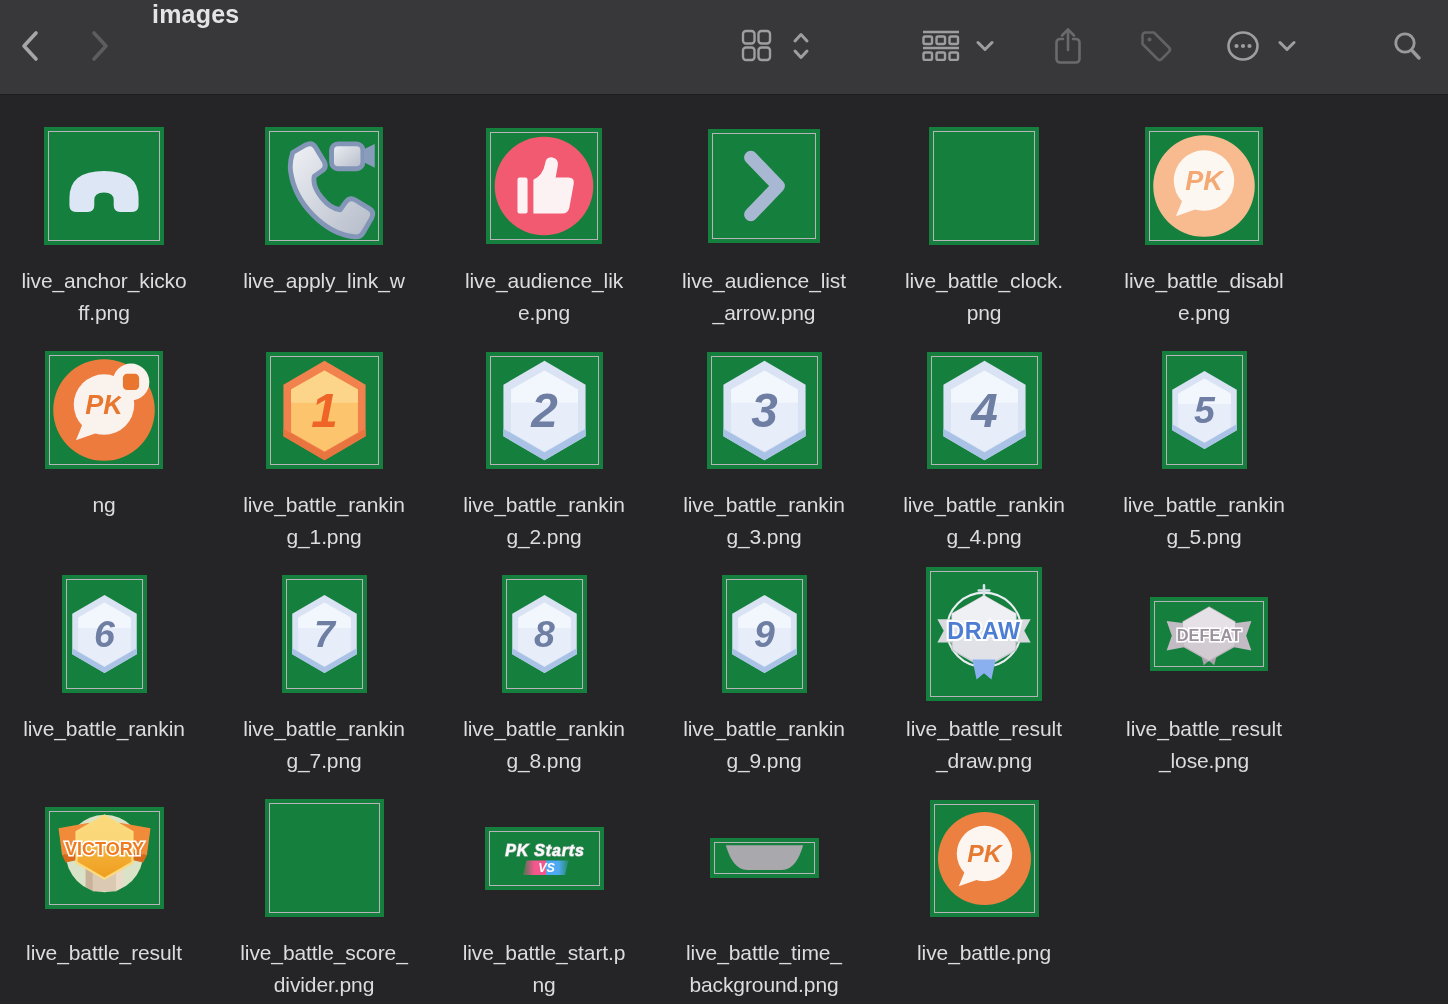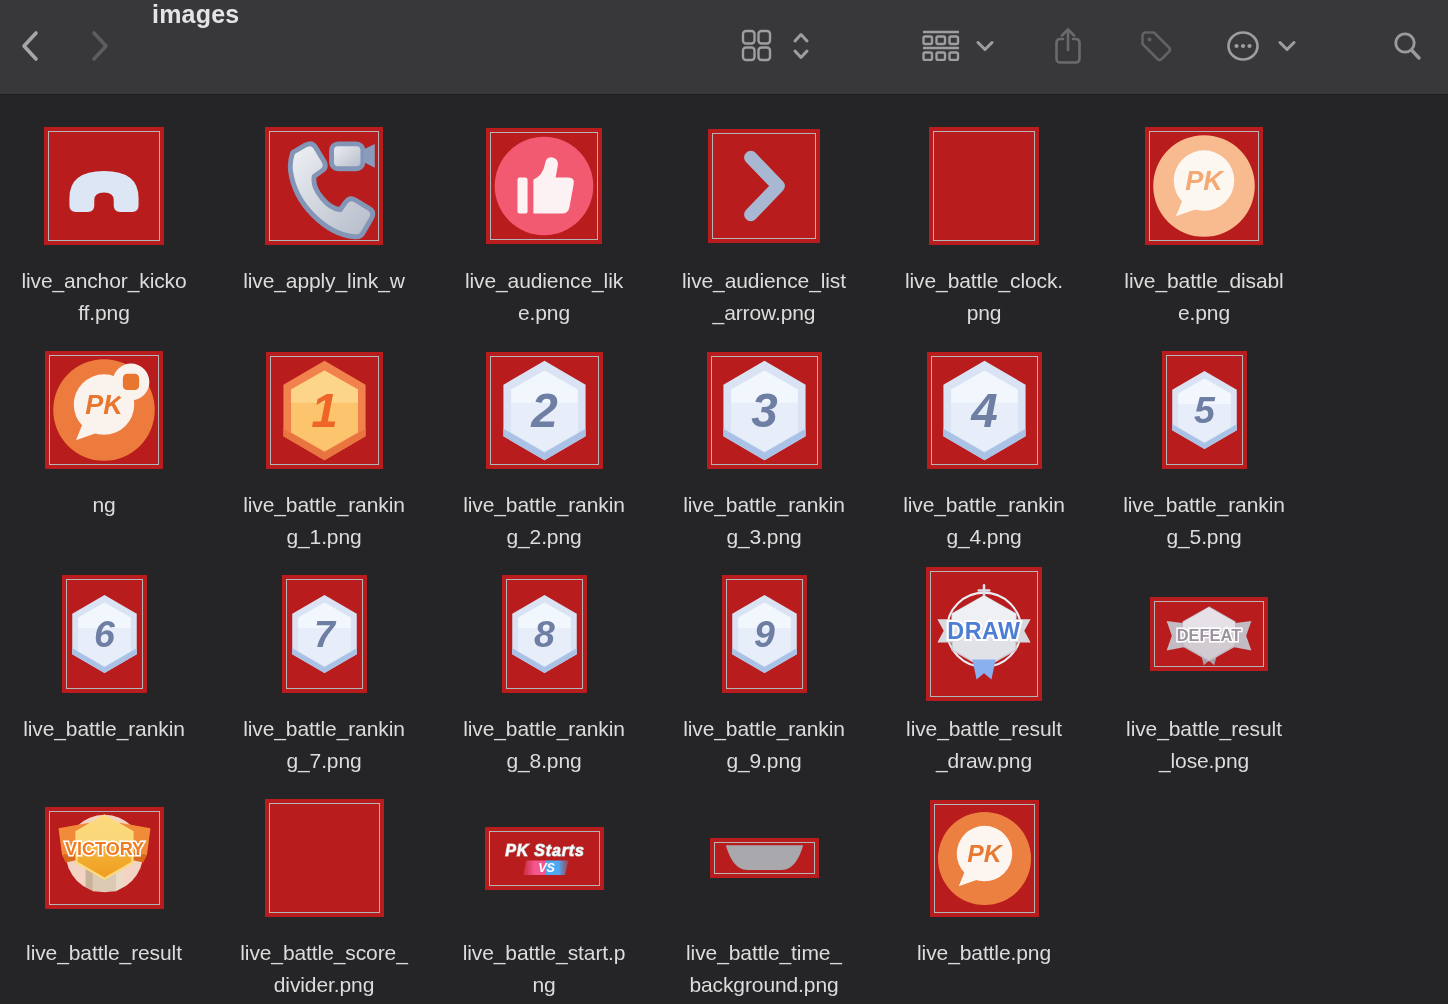--- a/index.html
+++ b/index.html
@@ -18,21 +18,21 @@
   .gap-c{margin-left:16px;}  
   .gap-d{margin-left:58px;}  
   .gap-e{margin-left:54px;}  
   .gap-f{margin-left:52px;}  
   .gap-g{margin-left:18px;}  
   .gap-h{margin-left:96px;}  
   
   .grid{display:grid;grid-template-columns:repeat(6,220px);grid-auto-rows:224px;margin-left:-6px;}
   .cell{width:220px;height:224px;overflow:visible;}
   .thumb-zone{height:118px;margin-top:32px;display:flex;align-items:center;justify-content:center;}
-  .thumb{background:#b91c1c;padding:4px;box-sizing:border-box;display:flex;}
+  .thumb{background:#15803d;padding:4px;box-sizing:border-box;display:flex;}
   .thumb-inner{flex:1;border:1px solid #b5b5b8;display:flex;align-items:center;justify-content:center;overflow:hidden;}
   .icon-holder{display:flex;width:100%;height:100%;align-items:center;justify-content:center;}
   .icon-holder svg{width:100%;height:100%;display:block;}
   .label{margin-top:20px;}
   .line{font-size:21px;line-height:32px;text-align:center;color:#dcdcdd;letter-spacing:-.1px;
     white-space:nowrap;}
 </style>
 </head>
 <body>
 

